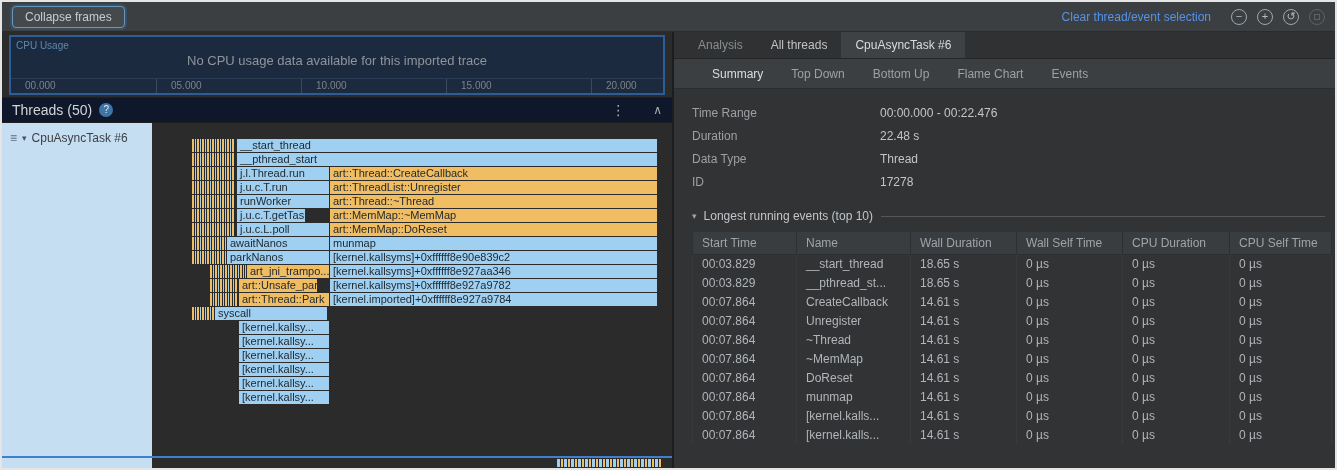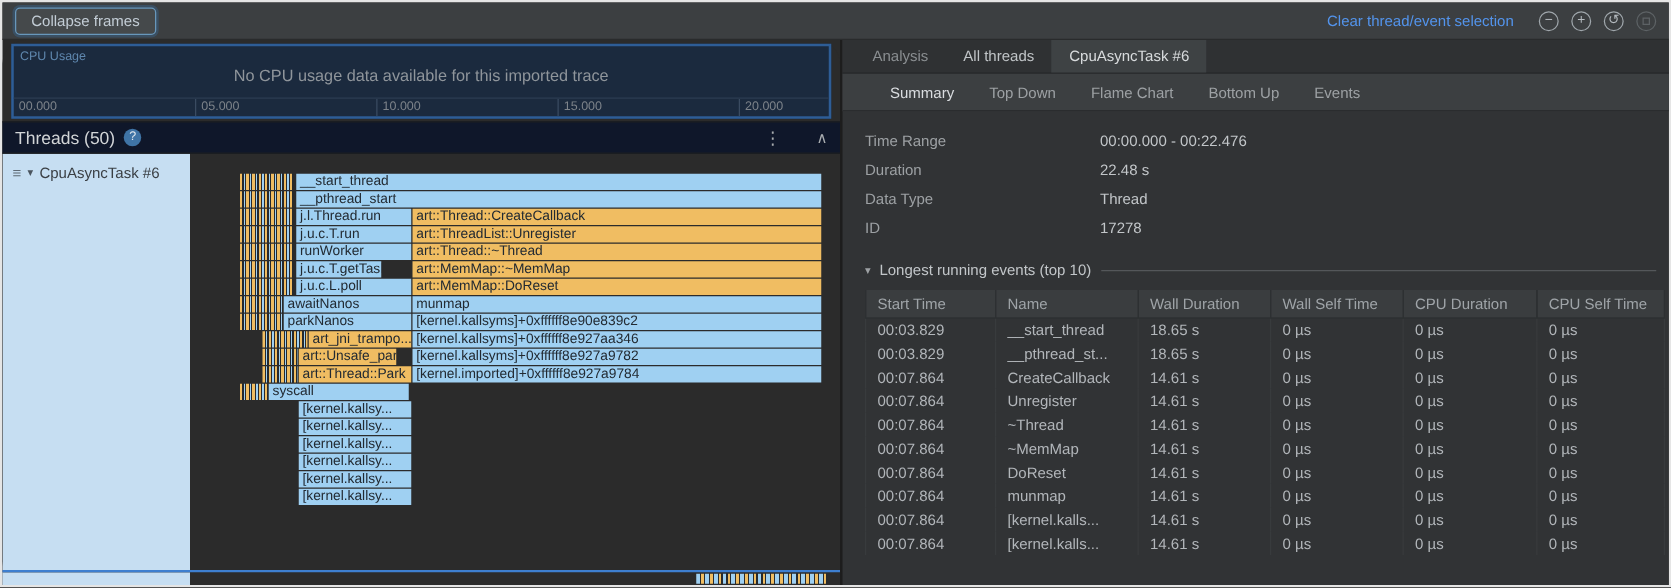--- a/index.html
+++ b/index.html
@@ -28,21 +28,21 @@
   
   .left-panel { width:670px; flex:0 0 auto; display:flex; flex-direction:column;
     background:#2b2b2b; min-height:0;border-radius:19px; }
   .cpu-panel { margin:3px 7px 0 7px; height:60px; flex:0 0 auto;
     border:2px solid var(--selection-border,#2e5d96); background:#1b2a3e; position:relative; }
   .cpu-label { position:absolute; top:3px; left:5px; font-size:10px; color:#5f87ae; }
   .cpu-msg { position:absolute; top:16px; left:0; right:0; text-align:center;
     color:#8f959b; font-size:13px; }
   .axis { position:absolute; bottom:0; left:0; right:0; height:15px; display:flex;
     font-size:10px; color:#7d838a; border-top:1px solid #2c3c52; overflow:hidden; }
-  .tick { width:145px; flex:0 0 auto; padding-left:4px; border-left:1px solid #3a4b61;
+  .tick { width:145px; flex:0 0 auto; padding-left:14px; border-left:1px solid #3a4b61;
     line-height:14px; }
   .tick.first { border-left:none; }
 
   .threads-header { height:26px; margin-top:2px; flex:0 0 auto; background:#0f172a;
     border-top:1px solid #1d1f20; border-bottom:1px solid #1d1f20;
     display:flex; align-items:center; padding:0 10px; }
   .threads-title { font-size:14px; color:#d2d5d7; }
   .help-icon { width:14px; height:14px; border-radius:50%; background:#3f74a6;
     color:#e3eaf0; font-size:10px; line-height:14px; text-align:center; margin-left:7px;
     cursor:pointer; }
@@ -216,22 +216,22 @@
 
     <div class="right-panel">
       <div class="tabs" id="tabs">
           <div class="tab muted">Analysis</div>
           <div class="tab">All threads</div>
           <div class="tab active">CpuAsyncTask #6</div>
         </div>
       <div class="subtabs" id="subtabs">
           <div class="subtab active">Summary</div>
           <div class="subtab">Top Down</div>
+          <div class="subtab">Bottom Up</div>
           <div class="subtab">Flame Chart</div>
-          <div class="subtab">Bottom Up</div>
           <div class="subtab">Events</div>
         </div>
       <div class="summary" id="summary">
           <div class="srow">
             <div class="slabel">Time Range</div>
             <div class="svalue">00:00.000 - 00:22.476</div>
           </div>
           <div class="srow">
             <div class="slabel">Duration</div>
             <div class="svalue">22.48 s</div>

